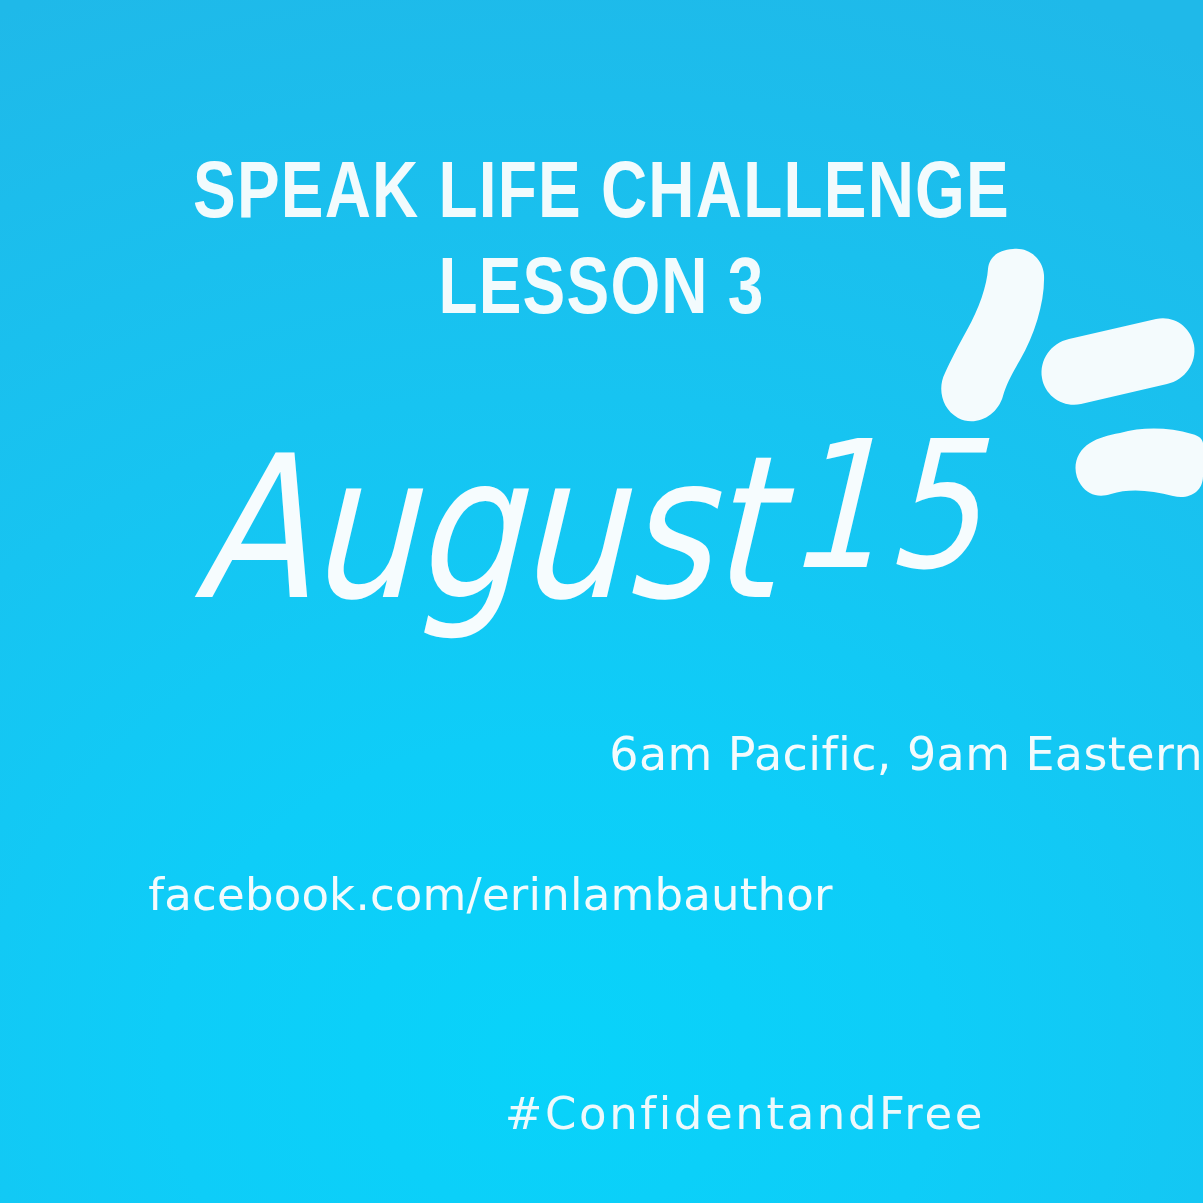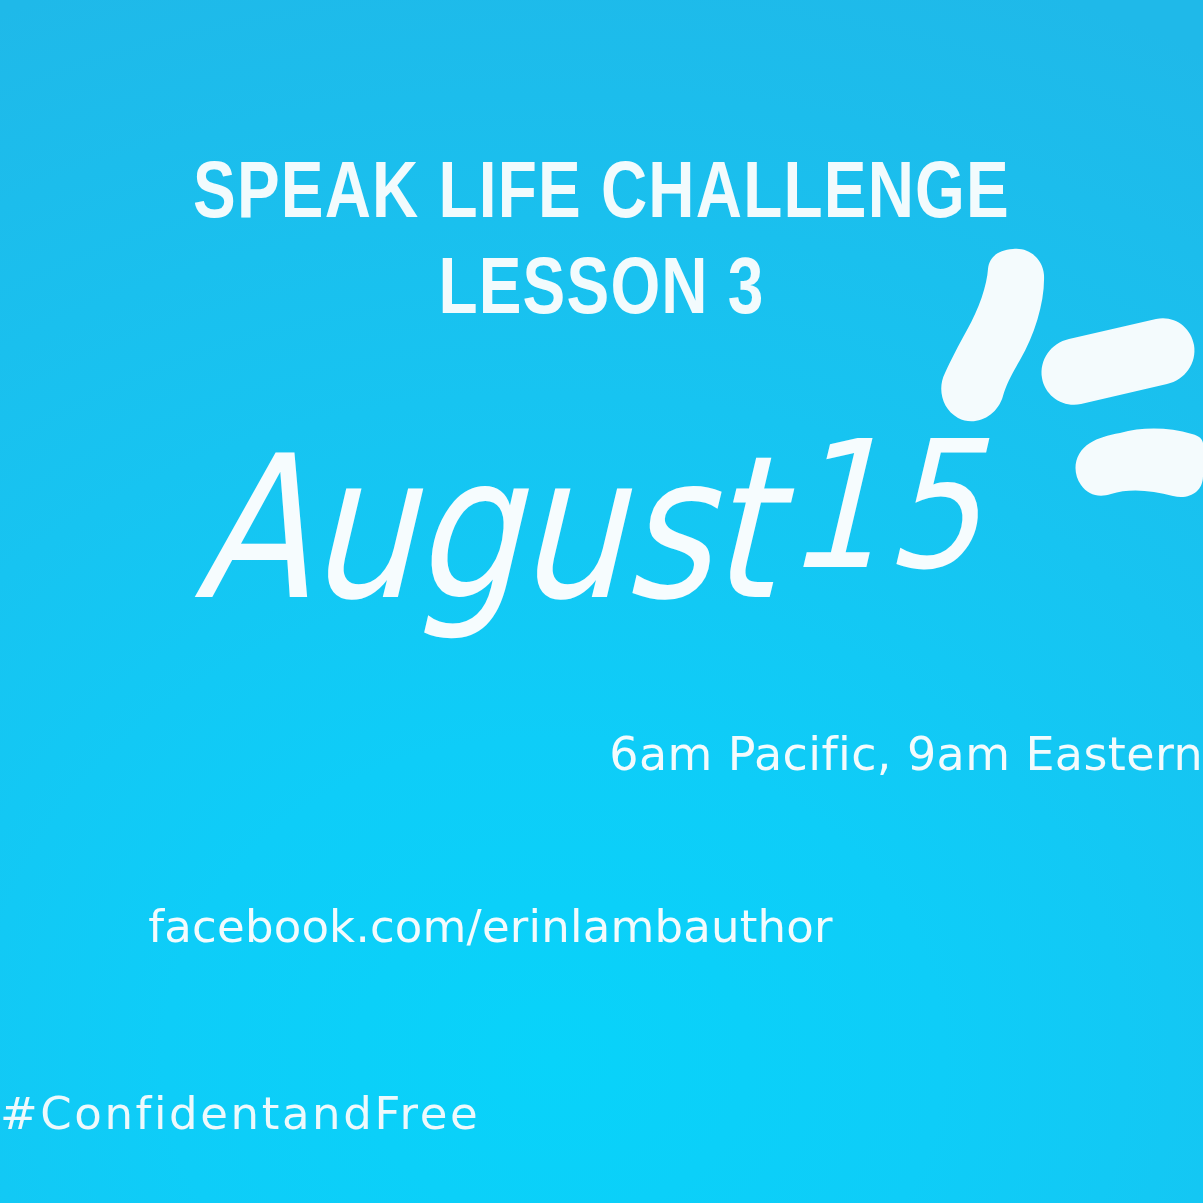--- a/index.html
+++ b/index.html
@@ -100,30 +100,29 @@
     right: 0;
     top: 868px;
     padding-right: 222px;
     text-align: center;
     color: #f3fbfd;
     font-family: "DejaVu Sans", sans-serif;
     font-weight: 400;
     font-size: 45px;
     letter-spacing: 0.2px;
     white-space: nowrap;
-    margin-top: 32px;
   }
 
   .hashtag-line {
     position: absolute;
     left: 0;
     right: 0;
     top: 1087px;
     padding-right: 218px;
-    text-align: left;
+    text-align: right;
     color: #eef9fc;
     font-family: "DejaVu Sans", sans-serif;
     font-weight: 400;
     font-size: 45px;
     letter-spacing: 2.6px;
     white-space: nowrap;
   }
 </style>
 </head>
 <body>

